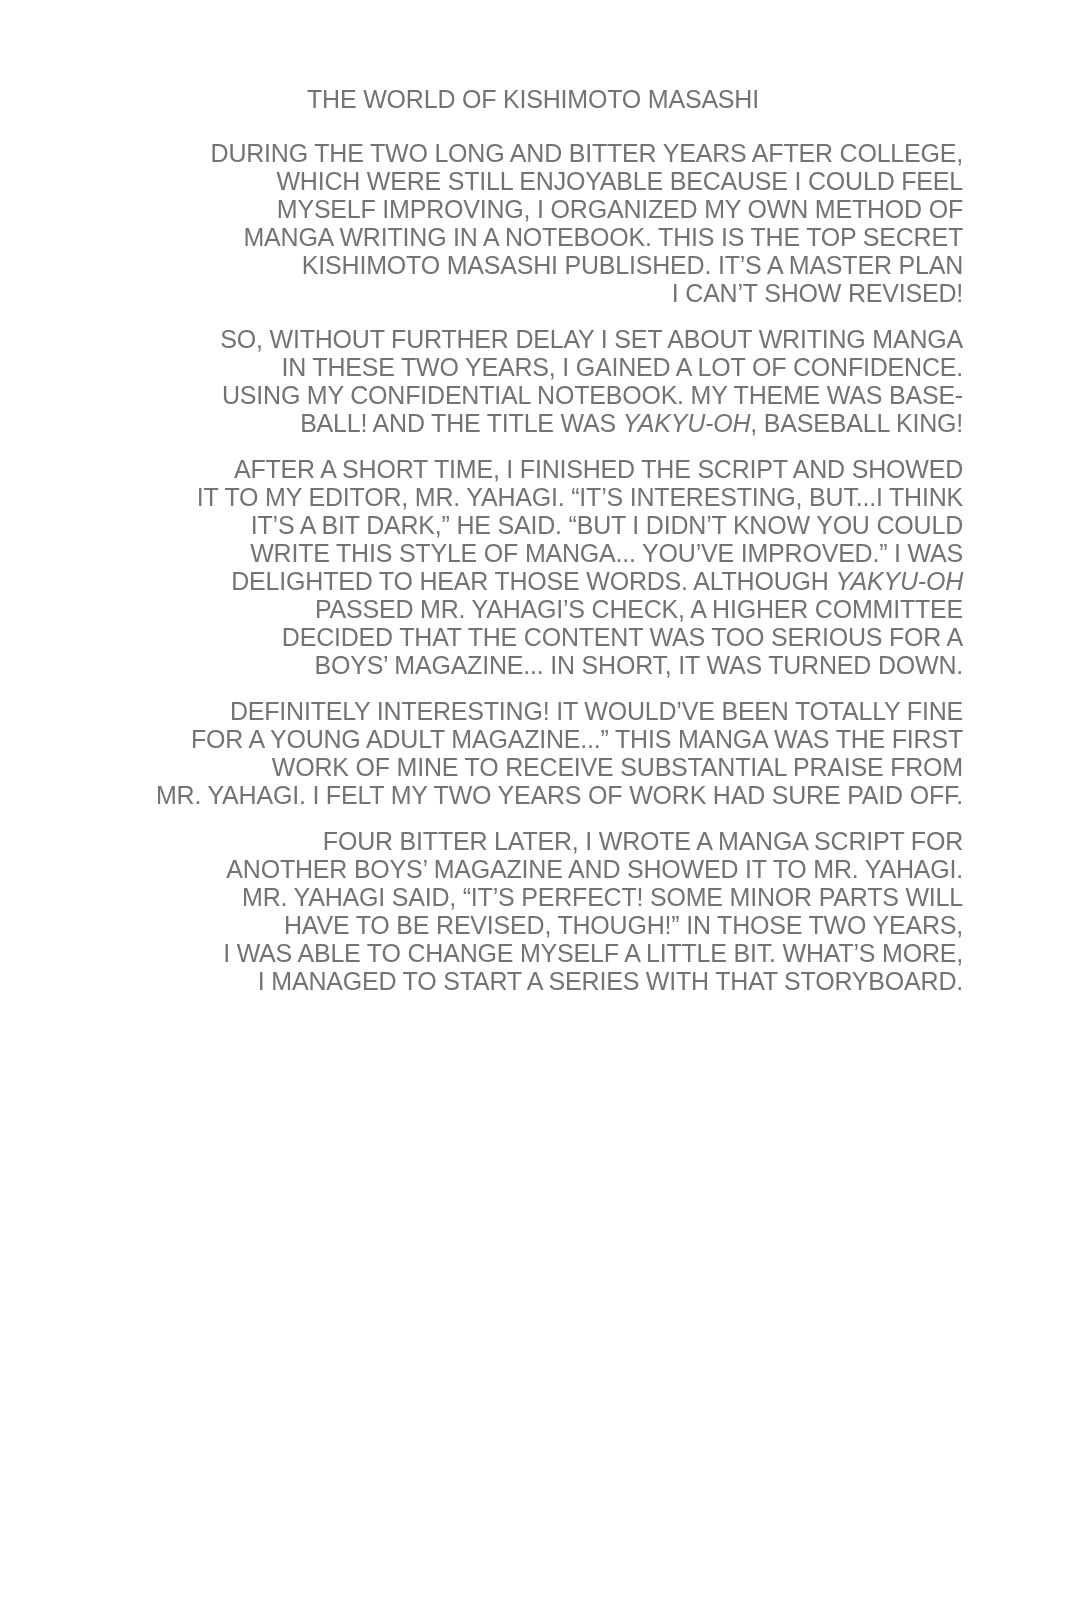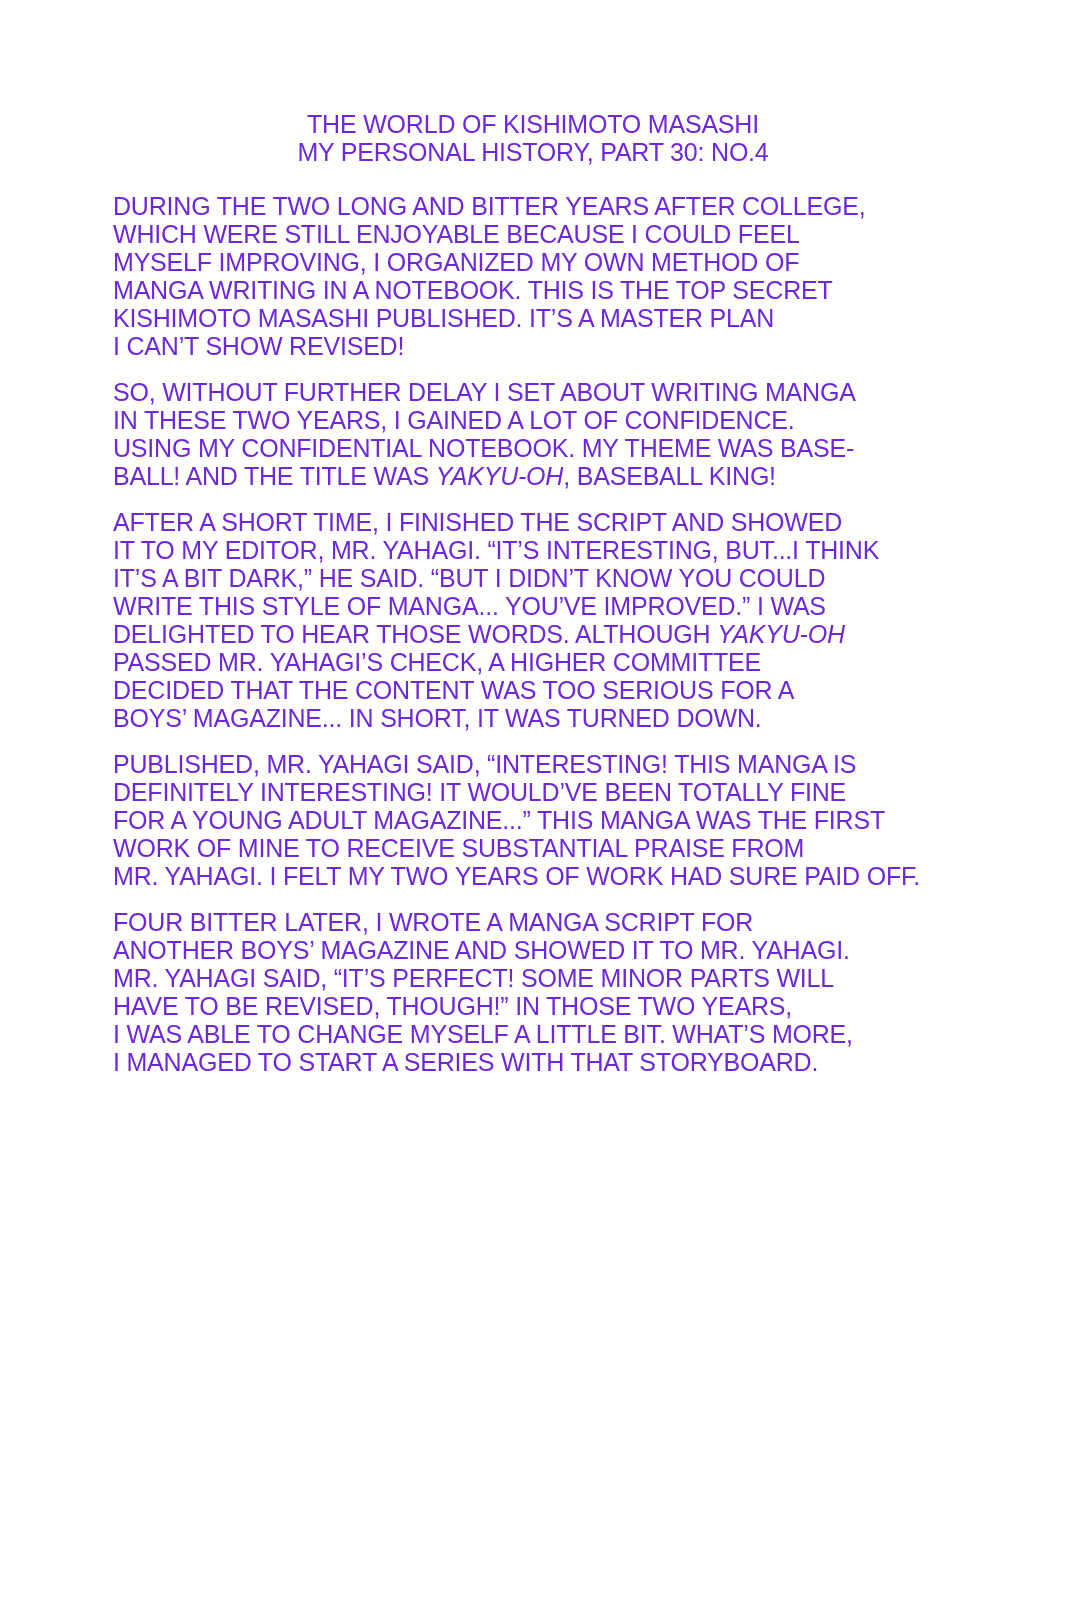--- a/index.html
+++ b/index.html
@@ -10,23 +10,23 @@
     width: 1066px;
     height: 1600px;
     background: #ffffff;
     font-family: "Liberation Sans", "DejaVu Sans", sans-serif;
   }
   .page {
     position: relative;
     width: 1066px;
     height: 1600px;
     background: #ffffff;
-    color: #6d28d9;
+    color: #737373;
     box-sizing: border-box;
-    padding-top: 110px;
+    padding-top: 85px;
     overflow: hidden;
   }
   .title-block {
     text-align: center;
     font-size: 25px;
     line-height: 28px;
     letter-spacing: -0.2px;
     margin: 0 0 26px 0;
     font-weight: 400;
   }
@@ -37,32 +37,32 @@
     line-height: 28px;
     letter-spacing: -0.2px;
   }
   .article-body p {
     margin: 0 0 18px 0;
     padding: 0;
   }
   .text-line {
     display: block;
     white-space: nowrap;
+    text-align: right;
   }
   em {
     font-style: italic;
   }
 </style>
 </head>
 <body>
 
 <div class="page">
   <header class="title-block">
     <div>THE WORLD OF KISHIMOTO MASASHI</div>
-    <div>MY PERSONAL HISTORY, PART 30: NO.4</div>
   </header>
 
   <main class="article-body" id="article-body">
       <p>
         <span class="text-line">DURING THE TWO LONG AND BITTER YEARS AFTER COLLEGE,</span>
         <span class="text-line">WHICH WERE STILL ENJOYABLE BECAUSE I COULD FEEL</span>
         <span class="text-line">MYSELF IMPROVING, I ORGANIZED MY OWN METHOD OF</span>
         <span class="text-line">MANGA WRITING IN A NOTEBOOK. THIS IS THE TOP SECRET</span>
         <span class="text-line">KISHIMOTO MASASHI PUBLISHED. IT’S A MASTER PLAN</span>
         <span class="text-line">I CAN’T SHOW REVISED!</span>
@@ -77,21 +77,20 @@
         <span class="text-line">AFTER A SHORT TIME, I FINISHED THE SCRIPT AND SHOWED</span>
         <span class="text-line">IT TO MY EDITOR, MR. YAHAGI. “IT’S INTERESTING, BUT...I THINK</span>
         <span class="text-line">IT’S A BIT DARK,” HE SAID. “BUT I DIDN’T KNOW YOU COULD</span>
         <span class="text-line">WRITE THIS STYLE OF MANGA... YOU’VE IMPROVED.” I WAS</span>
         <span class="text-line">DELIGHTED TO HEAR THOSE WORDS. ALTHOUGH <em>YAKYU-OH</em></span>
         <span class="text-line">PASSED MR. YAHAGI’S CHECK, A HIGHER COMMITTEE</span>
         <span class="text-line">DECIDED THAT THE CONTENT WAS TOO SERIOUS FOR A</span>
         <span class="text-line">BOYS’ MAGAZINE... IN SHORT, IT WAS TURNED DOWN.</span>
       </p>
       <p>
-        <span class="text-line">PUBLISHED, MR. YAHAGI SAID, “INTERESTING! THIS MANGA IS</span>
         <span class="text-line">DEFINITELY INTERESTING! IT WOULD’VE BEEN TOTALLY FINE</span>
         <span class="text-line">FOR A YOUNG ADULT MAGAZINE...” THIS MANGA WAS THE FIRST</span>
         <span class="text-line">WORK OF MINE TO RECEIVE SUBSTANTIAL PRAISE FROM</span>
         <span class="text-line">MR. YAHAGI. I FELT MY TWO YEARS OF WORK HAD SURE PAID OFF.</span>
       </p>
       <p>
         <span class="text-line">FOUR BITTER LATER, I WROTE A MANGA SCRIPT FOR</span>
         <span class="text-line">ANOTHER BOYS’ MAGAZINE AND SHOWED IT TO MR. YAHAGI.</span>
         <span class="text-line">MR. YAHAGI SAID, “IT’S PERFECT! SOME MINOR PARTS WILL</span>
         <span class="text-line">HAVE TO BE REVISED, THOUGH!” IN THOSE TWO YEARS,</span>

